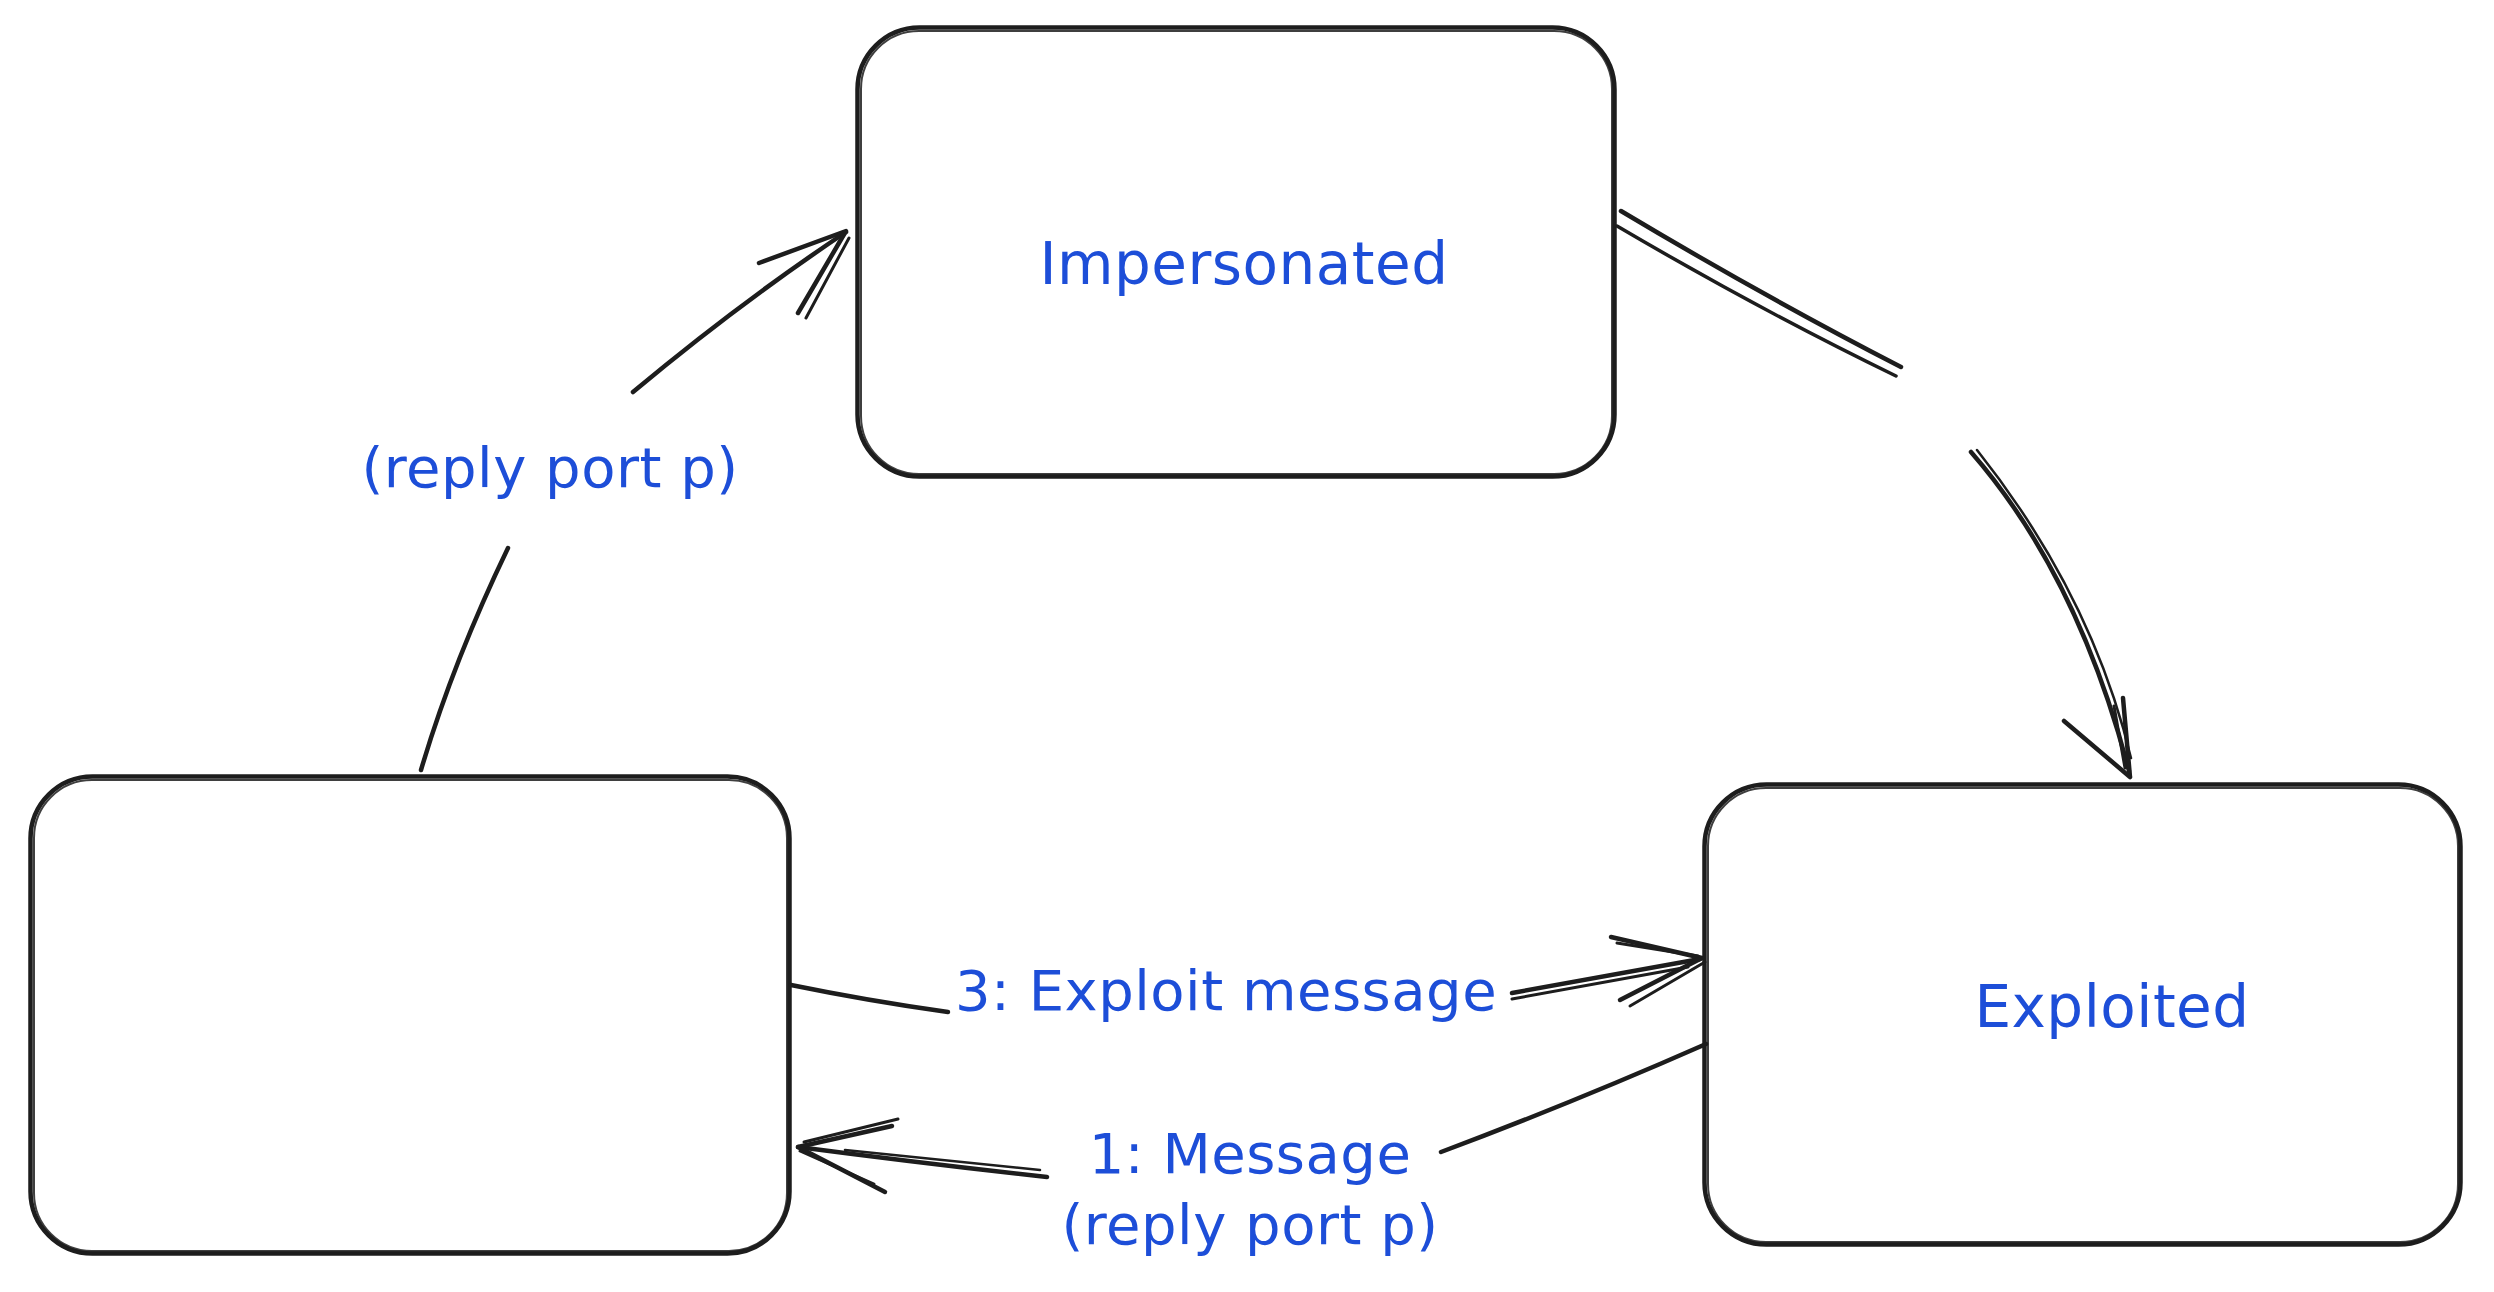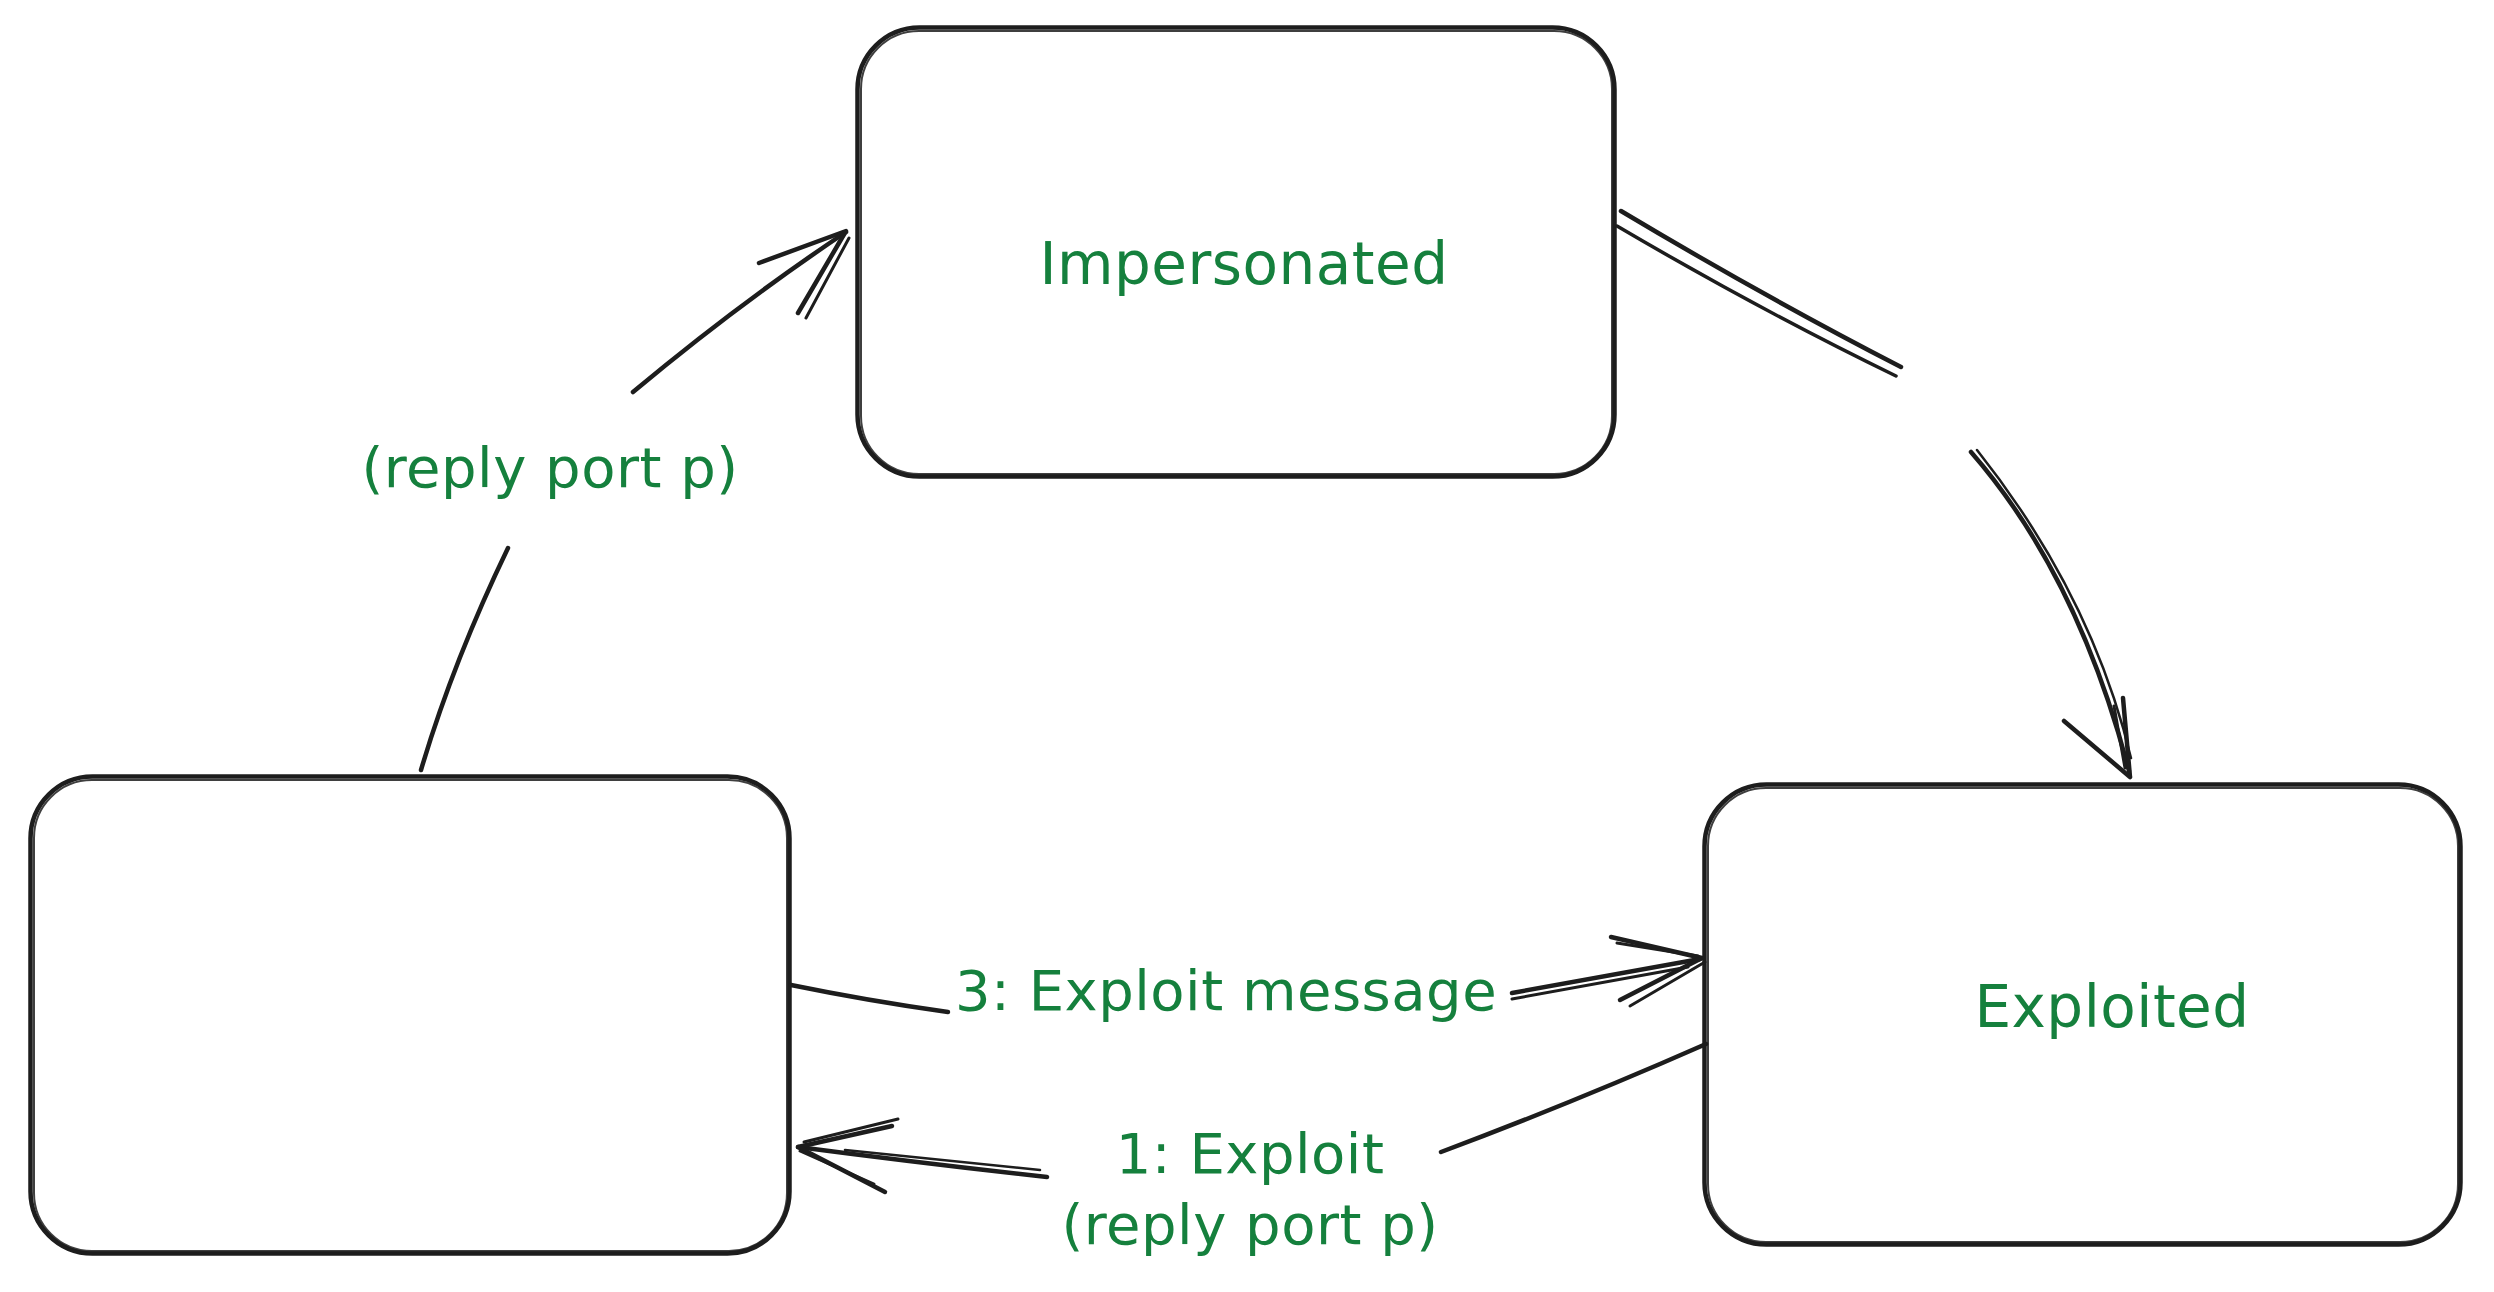--- a/index.html
+++ b/index.html
@@ -26,21 +26,21 @@
     fill: none;
     stroke: #1d1d1d;
     stroke-linecap: round;
     stroke-linejoin: round;
   }
   .lbl {
     position: absolute;
     transform: translate(-50%, -50%);
     white-space: nowrap;
     text-align: center;
-    color: #15803d;
+    color: #1d4ed8;
     letter-spacing: 0.5px;
   }
   .node-lbl { font-size: 58px; }
   .edge-lbl { font-size: 56px; }
   .two-line { line-height: 71px; }
 </style>
 </head>
 <body>
 
 <div class="canvas">
@@ -101,17 +101,17 @@
   <div class="lbl node-lbl" style="left:2086px; top:1007px;margin-left:26px;">Exploited</div>
 
   <div class="lbl edge-lbl two-line" style="left:550px; top:467px;">
     <div>(reply port p)</div>
   </div>
 
 
   <div class="lbl edge-lbl" style="left:1226px; top:990px;">3: Exploit message</div>
 
   <div class="lbl edge-lbl two-line" style="left:1250px; top:1189px;">
-    <div>1: Exploit</div>
+    <div>1: Message</div>
     <div>(reply port p)</div>
   </div>
 
 </div>
 
 </body></html>

